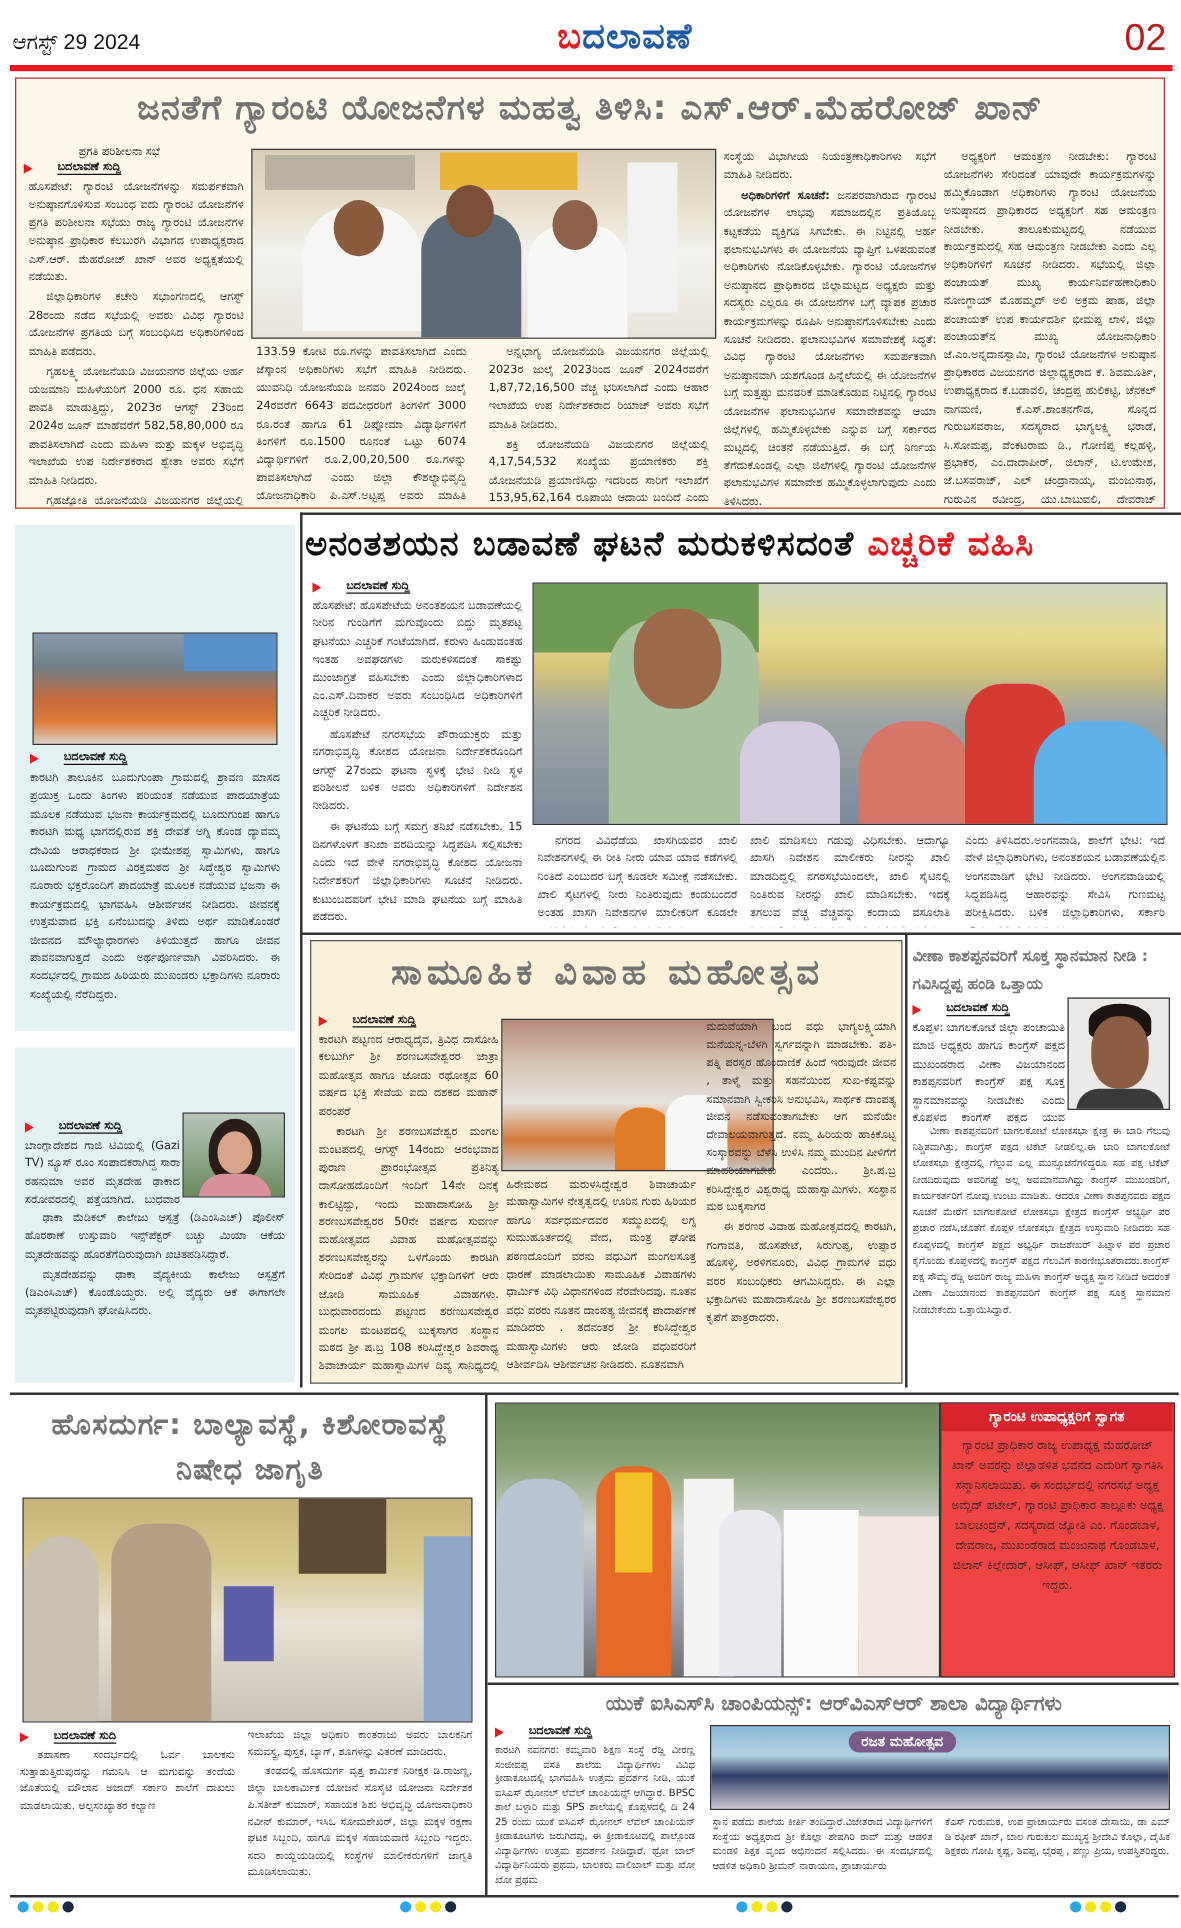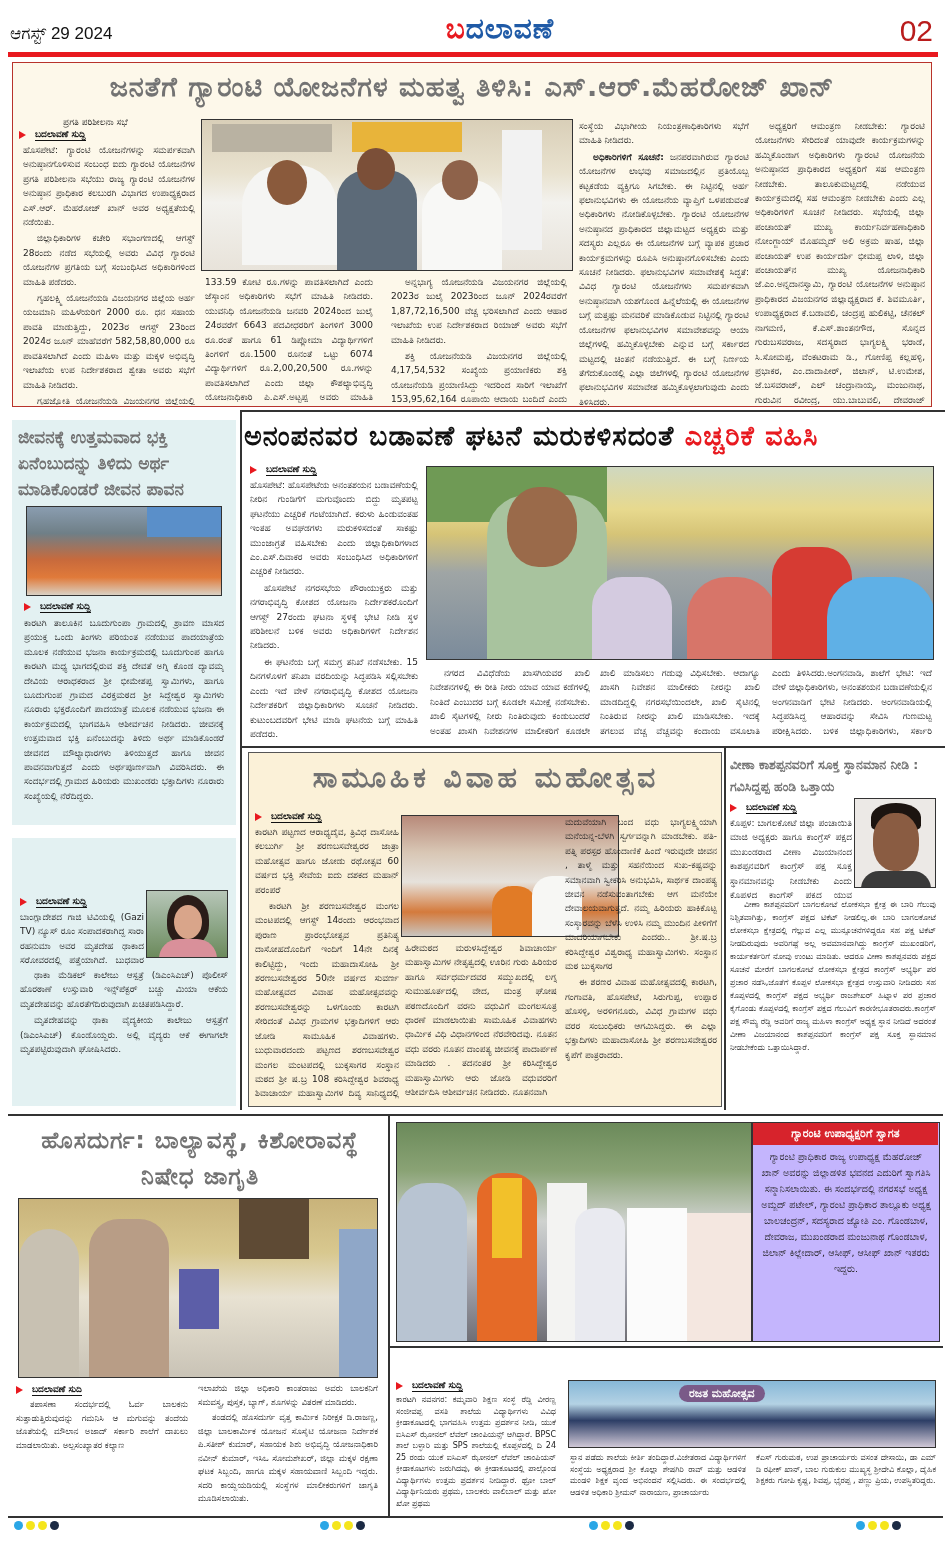--- a/index.html
+++ b/index.html
@@ -1,20 +1,20 @@
 <!DOCTYPE html>
 <html><head>
 <meta charset="utf-8">
 <style>
 *{box-sizing:border-box;margin:0;padding:0}
 body{width:945px;height:1542px;background:#fff;font-family:"DejaVu Sans",sans-serif;color:#111;position:relative;overflow:hidden}
 .abs{position:absolute}
 .txt{font-size:9px;line-height:14.4px;color:#222;text-align:justify}
 .txt p{text-indent:14px;margin-bottom:2px}
-.byline{font-size:9px;font-weight:bold;color:#111;display:flex;align-items:center;gap:9px;margin-bottom:3px}
+.byline{font-size:9px;font-weight:bold;color:#111;display:flex;align-items:center;gap:20px;margin-bottom:3px}
 .byline .tri{width:0;height:0;border-left:7px solid #e8191f;border-top:4px solid transparent;border-bottom:4px solid transparent}
 .byline span{border-bottom:1px solid #111}
 .photo{position:absolute;border:1px solid #333;overflow:hidden}
 .hl{font-weight:bold;color:#737373;font-family:"DejaVu Sans",sans-serif;letter-spacing:1px}
 .dots{display:flex;gap:3px}
 .dots i{width:9px;height:9px;border-radius:50%;display:block}
 </style>
 </head>
 <body>
 
@@ -61,36 +61,35 @@
   <div class="abs txt" style="left:566px;top:56px;width:170px;height:286px;overflow:hidden">
     <p style="text-indent:0">ಸಂಸ್ಥೆಯ ವಿಭಾಗೀಯ ನಿಯಂತ್ರಣಾಧಿಕಾರಿಗಳು ಸಭೆಗೆ ಮಾಹಿತಿ ನೀಡಿದರು.</p>
     <p><b>ಅಧಿಕಾರಿಗಳಿಗೆ ಸೂಚನೆ:</b> <span>ಜನಪರವಾಗಿರುವ ಗ್ಯಾರಂಟಿ ಯೋಜನೆಗಳ ಲಾಭವು ಸಮಾಜದಲ್ಲಿನ ಪ್ರತಿಯೊಬ್ಬ ಕಟ್ಟಕಡೆಯ ವ್ಯಕ್ತಿಗೂ ಸಿಗಬೇಕು. ಈ ನಿಟ್ಟಿನಲ್ಲಿ ಅರ್ಹ ಫಲಾನುಭವಿಗಳು ಈ ಯೋಜನೆಯ ವ್ಯಾಪ್ತಿಗೆ ಒಳಪಡುವಂತೆ ಅಧಿಕಾರಿಗಳು ನೋಡಿಕೊಳ್ಳಬೇಕು. ಗ್ಯಾರಂಟಿ ಯೋಜನೆಗಳ ಅನುಷ್ಠಾನದ ಪ್ರಾಧಿಕಾರದ ಜಿಲ್ಲಾಮಟ್ಟದ ಅಧ್ಯಕ್ಷರು ಮತ್ತು ಸದಸ್ಯರು ಎಲ್ಲರೂ ಈ ಯೋಜನೆಗಳ ಬಗ್ಗೆ ವ್ಯಾಪಕ ಪ್ರಚಾರ ಕಾರ್ಯಕ್ರಮಗಳನ್ನು ರೂಪಿಸಿ ಅನುಷ್ಠಾನಗೊಳಿಸಬೇಕು ಎಂದು ಸೂಚನೆ ನೀಡಿದರು. ಫಲಾನುಭವಿಗಳ ಸಮಾವೇಶಕ್ಕೆ ಸಿದ್ಧತೆ: ವಿವಿಧ ಗ್ಯಾರಂಟಿ ಯೋಜನೆಗಳು ಸಮರ್ಪಕವಾಗಿ ಅನುಷ್ಠಾನವಾಗಿ ಯಶಗೊಂಡ ಹಿನ್ನೆಲೆಯಲ್ಲಿ ಈ ಯೋಜನೆಗಳ ಬಗ್ಗೆ ಮತ್ತಷ್ಟು ಮನವರಿಕೆ ಮಾಡಿಕೊಡುವ ನಿಟ್ಟಿನಲ್ಲಿ ಗ್ಯಾರಂಟಿ ಯೋಜನೆಗಳ ಫಲಾನುಭವಿಗಳ ಸಮಾವೇಶವನ್ನು ಆಯಾ ಜಿಲ್ಲೆಗಳಲ್ಲಿ ಹಮ್ಮಿಕೊಳ್ಳಬೇಕು ಎನ್ನುವ ಬಗ್ಗೆ ಸರ್ಕಾರದ ಮಟ್ಟದಲ್ಲಿ ಚಿಂತನೆ ನಡೆಯುತ್ತಿದೆ. ಈ ಬಗ್ಗೆ ನಿರ್ಣಯ ತೆಗೆದುಕೊಂಡಲ್ಲಿ ಎಲ್ಲಾ ಜಿಲೆಗಳಲ್ಲಿ ಗ್ಯಾರಂಟಿ ಯೋಜನೆಗಳ ಫಲಾನುಭವಿಗಳ ಸಮಾವೇಶ ಹಮ್ಮಿಕೊಳ್ಳಲಾಗುವುದು ಎಂದು ತಿಳಿಸಿದರು.</span></p>
   </div>
   <div class="abs txt" style="left:742px;top:56px;width:170px;height:286px;overflow:hidden">
     <p>ಅಧ್ಯಕ್ಷರಿಗೆ ಆಮಂತ್ರಣ ನೀಡಬೇಕು: ಗ್ಯಾರಂಟಿ ಯೋಜನೆಗಳು ಸೇರಿದಂತೆ ಯಾವುದೇ ಕಾರ್ಯಕ್ರಮಗಳನ್ನು ಹಮ್ಮಿಕೊಂಡಾಗ ಅಧಿಕಾರಿಗಳು ಗ್ಯಾರಂಟಿ ಯೋಜನೆಯ ಅನುಷ್ಠಾನದ ಪ್ರಾಧಿಕಾರದ ಅಧ್ಯಕ್ಷರಿಗೆ ಸಹ ಆಮಂತ್ರಣ ನೀಡಬೇಕು. ತಾಲೂಕುಮಟ್ಟದಲ್ಲಿ ನಡೆಯುವ ಕಾರ್ಯಕ್ರಮದಲ್ಲಿ ಸಹ ಆಮಂತ್ರಣ ನೀಡಬೇಕು ಎಂದು ಎಲ್ಲ ಅಧಿಕಾರಿಗಳಿಗೆ ಸೂಚನೆ ನೀಡಿದರು. ಸಭೆಯಲ್ಲಿ ಜಿಲ್ಲಾ ಪಂಚಾಯತ್ ಮುಖ್ಯ ಕಾರ್ಯನಿರ್ವಹಣಾಧಿಕಾರಿ ನೋಂಗ್ಜಾಯ್ ಮೊಹಮ್ಮದ್ ಅಲಿ ಅಕ್ರಮ ಷಾಹ, ಜಿಲ್ಲಾ ಪಂಚಾಯತ್ ಉಪ ಕಾರ್ಯದರ್ಶಿ ಭೀಮಪ್ಪ ಲಾಳಿ, ಜಿಲ್ಲಾ ಪಂಚಾಯತ್‌ನ ಮುಖ್ಯ ಯೋಜನಾಧಿಕಾರಿ ಜೆ.ಎಂ.ಅನ್ನದಾನಸ್ವಾಮಿ, ಗ್ಯಾರಂಟಿ ಯೋಜನೆಗಳ ಅನುಷ್ಠಾನ ಪ್ರಾಧಿಕಾರದ ವಿಜಯನಗರ ಜಿಲ್ಲಾಧ್ಯಕ್ಷರಾದ ಕೆ. ಶಿವಮೂರ್ತಿ, ಉಪಾಧ್ಯಕ್ಷರಾದ ಕೆ.ಬಡಾವಲಿ, ಚಂದ್ರಪ್ಪ ಹುಲಿಕಟ್ಟಿ, ಚೆನಕಲ್ ನಾಗಮಣಿ, ಕೆ.ಎಸ್.ಶಾಂತನಗೌಡ, ಸೊನ್ನದ ಗುರುಬಸವರಾಜ, ಸದಸ್ಯರಾದ ಭಾಗ್ಯಲಕ್ಷ್ಮಿ ಭರಾಡೆ, ಸಿ.ಸೋಮಪ್ಪ, ವೆಂಕಟರಾಮ ಡಿ., ಗೋಣಿಪ್ಪ ಕಲ್ಲಹಳ್ಳಿ, ಪ್ರಭಾಕರ, ಎಂ.ದಾದಾಪೀರ್, ಜಿಲಾನ್, ಟಿ.ಉಮೇಶ, ಜೆ.ಬಸವರಾಜ್, ಎಲ್ ಚಂದ್ರಾನಾಯ್ಕ, ಮಂಜುನಾಥ, ಗುರುವಿನ ರವೀಂದ್ರ, ಯು.ಬಾಬುವಲಿ, ದೇವರಾಜ್ ಪಿ.ಎಚ್., ಪರಶುರಾಮ್ ಸೇರಿದಂತೆ ಇತರರು ಇದ್ದರು.</p>
   </div>
 </div>
 
 <div class="abs" style="left:12px;top:420px;width:224px;height:405px;background:#e3f1f2">
-  <div class="hl abs" style="left:6px;top:4px;width:212px;font-size:17px;line-height:26px;letter-spacing:0">ಜೀವನಕ್ಕೆ ಉತ್ತಮವಾದ ಭಕ್ತಿ ಏನೆಂಬುದನ್ನು ತಿಳಿದು ಅರ್ಥ ಮಾಡಿಕೊಂಡರೆ ಜೀವನ ಪಾವನ</div>
   <div class="photo" style="left:14px;top:86px;width:196px;height:90px;background:linear-gradient(180deg,#8a9db0 0%,#6f7f87 30%,#c86a3c 60%,#e07a3a 80%,#d9d1c4 100%)">
     <div class="abs" style="left:120px;top:0;width:76px;height:30px;background:#5a8fc9"></div>
   </div>
   <div class="abs byline" style="left:12px;top:181px">
       <i class="tri"></i>
       <span>ಬದಲಾವಣೆ ಸುದ್ದಿ</span>
     </div>
   <div class="abs txt" style="left:12px;top:196px;width:200px;height:205px;overflow:hidden">
     <p style="text-indent:0">ಕಾರಟಗಿ ತಾಲೂಕಿನ ಬೂದುಗುಂಪಾ ಗ್ರಾಮದಲ್ಲಿ ಶ್ರಾವಣ ಮಾಸದ ಪ್ರಯುಕ್ತ ಒಂದು ತಿಂಗಳು ಪರಿಯಂತ ನಡೆಯುವ ಪಾದಯಾತ್ರೆಯ ಮೂಲಕ ನಡೆಯುವ ಭಜನಾ ಕಾರ್ಯಕ್ರಮದಲ್ಲಿ ಬೂದುಗುಂಪ ಹಾಗೂ ಕಾರಟಗಿ ಮಧ್ಯ ಭಾಗದಲ್ಲಿರುವ ಶಕ್ತಿ ದೇವತೆ ಅಗ್ನಿ ಕೊಂಡ ದ್ಯಾವಮ್ಮ ದೇವಿಯ ಆರಾಧಕರಾದ ಶ್ರೀ ಭೀಮೇಶಪ್ಪ ಸ್ವಾಮಿಗಳು, ಹಾಗೂ ಬೂದುಗುಂಪ ಗ್ರಾಮದ ವಿರಕ್ತಮಠದ ಶ್ರೀ ಸಿದ್ದೇಶ್ವರ ಸ್ವಾಮಿಗಳು ನೂರಾರು ಭಕ್ತರೊಂದಿಗೆ ಪಾದಯಾತ್ರೆ ಮೂಲಕ ನಡೆಯುವ ಭಜನಾ ಈ ಕಾರ್ಯಕ್ರಮದಲ್ಲಿ ಭಾಗವಹಿಸಿ ಆಶೀರ್ವಚನ ನೀಡಿದರು. ಜೀವನಕ್ಕೆ ಉತ್ತಮವಾದ ಭಕ್ತಿ ಏನೆಂಬುದನ್ನು ತಿಳಿದು ಅರ್ಥ ಮಾಡಿಕೊಂಡರೆ ಜೀವನದ ಮೌಲ್ಯಾಧಾರಗಳು ತಿಳಿಯುತ್ತದೆ ಹಾಗೂ ಜೀವನ ಪಾವನವಾಗುತ್ತದೆ ಎಂದು ಅರ್ಥಪೂರ್ಣವಾಗಿ ವಿವರಿಸಿದರು. ಈ ಸಂದರ್ಭದಲ್ಲಿ ಗ್ರಾಮದ ಹಿರಿಯರು ಮುಖಂಡರು ಭಕ್ತಾದಿಗಳು ನೂರಾರು ಸಂಖ್ಯೆಯಲ್ಲಿ ನೆರೆದಿದ್ದರು.</p>
   </div>
 </div>
 
 <div class="abs" style="left:244px;top:414px;width:695px;height:330px">
   <div class="abs" style="left:0;top:4px;width:695px;font-size:27px;line-height:36px;font-weight:bold;letter-spacing:1px;white-space:nowrap">
-    <span style="color:#111">ಅನಂಪನವರ ಬಡಾವಣೆ ಘಟನೆ ಮರುಕಳಿಸದಂತೆ</span>
+    <span style="color:#111">ಅನಂತಶಯನ ಬಡಾವಣೆ ಘಟನೆ ಮರುಕಳಿಸದಂತೆ</span>
     <span style="color:#e8191f">ಎಚ್ಚರಿಕೆ ವಹಿಸಿ</span>
   </div>
   <div class="abs byline" style="left:6px;top:50px">
       <i class="tri"></i>
       <span>ಬದಲಾವಣೆ ಸುದ್ದಿ</span>
     </div>
   <div class="abs txt" style="left:6px;top:64px;width:168px;height:264px;overflow:hidden">
     <p style="text-indent:0">ಹೊಸಪೇಟೆ: ಹೊಸಪೇಟೆಯ ಅನಂತಶಯನ ಬಡಾವಣೆಯಲ್ಲಿ ನೀರಿನ ಗುಂಡಿಗೆಗೆ ಮಗುವೊಂದು ಬಿದ್ದು ಮೃತಪಟ್ಟ ಘಟನೆಯು ಎಚ್ಚರಿಕೆ ಗಂಟೆಯಾಗಿದೆ. ಕರುಳು ಹಿಂಡುವಂತಹ ಇಂತಹ ಅವಘಡಗಳು ಮರುಕಳಿಸದಂತೆ ಸಾಕಷ್ಟು ಮುಂಜಾಗ್ರತೆ ವಹಿಸಬೇಕು ಎಂದು ಜಿಲ್ಲಾಧಿಕಾರಿಗಳಾದ ಎಂ.ಎಸ್.ದಿವಾಕರ ಅವರು ಸಂಬಂಧಿಸಿದ ಅಧಿಕಾರಿಗಳಿಗೆ ಎಚ್ಚರಿಕೆ ನೀಡಿದರು.</p>
     <p>ಹೊಸಪೇಟೆ ನಗರಸಭೆಯ ಪೌರಾಯುಕ್ತರು ಮತ್ತು ನಗರಾಭಿವೃದ್ಧಿ ಕೋಶದ ಯೋಜನಾ ನಿರ್ದೇಶಕರೊಂದಿಗೆ ಆಗಸ್ಟ್ 27ರಂದು ಘಟನಾ ಸ್ಥಳಕ್ಕೆ ಭೇಟಿ ನೀಡಿ ಸ್ಥಳ ಪರಿಶೀಲನೆ ಬಳಿಕ ಅವರು ಅಧಿಕಾರಿಗಳಿಗೆ ನಿರ್ದೇಶನ ನೀಡಿದರು.</p>
     <p>ಈ ಘಟನೆಯ ಬಗ್ಗೆ ಸಮಗ್ರ ತನಿಖೆ ನಡೆಸಬೇಕು. 15 ದಿನಗಳೊಳಗೆ ತನಿಖಾ ವರದಿಯನ್ನು ಸಿದ್ಧಪಡಿಸಿ ಸಲ್ಲಿಸಬೇಕು ಎಂದು ಇದೆ ವೇಳೆ ನಗರಾಭಿವೃದ್ಧಿ ಕೋಶದ ಯೋಜನಾ ನಿರ್ದೇಶಕರಿಗೆ ಜಿಲ್ಲಾಧಿಕಾರಿಗಳು ಸೂಚನೆ ನೀಡಿದರು. ಕುಟುಂಬದವರಿಗೆ ಭೇಟಿ ಮಾಡಿ ಘಟನೆಯ ಬಗ್ಗೆ ಮಾಹಿತಿ ಪಡೆದರು.</p>
@@ -206,27 +205,28 @@
 
 <div class="photo" style="left:396px;top:1122px;width:356px;height:220px;background:linear-gradient(180deg,#6b8a5a 0%,#8aa375 22%,#cfd2cf 45%,#a7a9b3 70%,#6f6e74 100%)">
   <div class="abs" style="left:0;top:60px;width:70px;height:160px;background:#b8c4d2;border-radius:30px 30px 0 0"></div>
   <div class="abs" style="left:80px;top:50px;width:60px;height:170px;background:#e56a27;border-radius:25px 25px 0 0"></div>
   <div class="abs" style="left:95px;top:55px;width:30px;height:80px;background:#f2c12a"></div>
   <div class="abs" style="left:150px;top:60px;width:40px;height:160px;background:#f3f3f2"></div>
   <div class="abs" style="left:178px;top:85px;width:50px;height:135px;background:#e9eaf0;border-radius:20px 20px 0 0"></div>
   <div class="abs" style="left:230px;top:85px;width:60px;height:135px;background:#fbfbfb"></div>
   <div class="abs" style="left:290px;top:90px;width:66px;height:130px;background:#f4e7e0"></div>
 </div>
-<div class="abs" style="left:752px;top:1122px;width:188px;height:220px;border:1.5px solid #333;background:#c4b5fd">
+<div class="abs" style="left:752px;top:1122px;width:188px;height:220px;border:1.5px solid #333;background:#ef4444">
   <div class="abs" style="left:0;top:0;width:185px;height:22px;background:#d7232c;color:#fff;font-weight:bold;font-size:11px;line-height:22px;text-align:center">ಗ್ಯಾರಂಟಿ ಉಪಾಧ್ಯಕ್ಷರಿಗೆ ಸ್ವಾಗತ</div>
   <div class="abs txt" style="left:6px;top:26px;width:174px;height:190px;overflow:hidden;text-align:center;font-size:9.5px;line-height:16px">ಗ್ಯಾರಂಟಿ ಪ್ರಾಧಿಕಾರ ರಾಜ್ಯ ಉಪಾಧ್ಯಕ್ಷ ಮೆಹರೋಜ್ ಖಾನ್ ಅವರನ್ನು ಜಿಲ್ಲಾಡಳಿತ ಭವನದ ಎದುರಿಗೆ ಸ್ವಾಗತಿಸಿ ಸನ್ಮಾನಿಸಲಾಯಿತು. ಈ ಸಂದರ್ಭದಲ್ಲಿ ನಗರಸಭೆ ಅಧ್ಯಕ್ಷ ಅಮ್ಜದ್ ಪಟೇಲ್, ಗ್ಯಾರಂಟಿ ಪ್ರಾಧಿಕಾರ ತಾಲ್ಲೂಕು ಅಧ್ಯಕ್ಷ ಬಾಲಚಂದ್ರನ್, ಸದಸ್ಯರಾದ ಜ್ಯೋತಿ ಎಂ. ಗೊಂಡಬಾಳ, ದೇವರಾಜ, ಮುಖಂಡರಾದ ಮಂಜುನಾಥ ಗೊಂಡಬಾಳ, ಜಿಲಾನ್ ಕಿಲ್ಲೇದಾರ್, ಆಸೀಫ್, ಆಸೀಫ್ ಖಾನ್ ಇತರರು ಇದ್ದರು.</div>
 </div>
 <div class="abs" style="left:390px;top:1346px;width:553px;height:1.5px;background:#333"></div>
 
 <div class="abs" style="left:392px;top:1348px;width:550px;height:172px">
+  <div class="hl abs" style="left:0;top:0;width:550px;text-align:center;font-size:16px;line-height:30px;letter-spacing:0">ಯುಕೆ ಐಸಿಎಸ್‌ಸಿ ಚಾಂಪಿಯನ್ಸ್: ಆರ್‌ವಿಎಸ್‌ಆರ್ ಶಾಲಾ ವಿದ್ಯಾರ್ಥಿಗಳು</div>
   <div class="abs byline" style="left:4px;top:32px">
       <i class="tri"></i>
       <span>ಬದಲಾವಣೆ ಸುದ್ದಿ</span>
     </div>
   <div class="abs txt" style="left:4px;top:46px;width:160px;height:124px;overflow:hidden;font-size:8px;line-height:11.5px">
     <p style="text-indent:0">ಕಾರಟಗಿ ನವನಗರ: ಕಮ್ಮವಾರಿ ಶಿಕ್ಷಣ ಸಂಸ್ಥೆ ರೆಡ್ಡಿ ವೀರಣ್ಣ ಸಂಜೀವಪ್ಪ ವಸತಿ ಶಾಲೆಯ ವಿದ್ಯಾರ್ಥಿಗಳು ವಿವಿಧ ಕ್ರೀಡಾಕೂಟದಲ್ಲಿ ಭಾಗವಹಿಸಿ ಉತ್ತಮ ಪ್ರದರ್ಶನ ನೀಡಿ, ಯುಕೆ ಐಸಿಎಸ್ ಝೋನಲ್ ಲೆವೆಲ್ ಚಾಂಪಿಯನ್ಸ್ ಆಗಿದ್ದಾರೆ. BPSC ಶಾಲೆ ಬಳ್ಳಾರಿ ಮತ್ತು SPS ಶಾಲೆಯಲ್ಲಿ ಕೊಪ್ಪಳದಲ್ಲಿ ದಿ 24 25 ರಂದು ಯುಕೆ ಐಸಿಎಸ್ ಝೋನಲ್ ಲೆವೆಲ್ ಚಾಂಪಿಯನ್ ಕ್ರೀಡಾಕೂಟಗಳು ಜರುಗಿದವು, ಈ ಕ್ರೀಡಾಕೂಟದಲ್ಲಿ ಪಾಲ್ಗೊಂಡ ವಿದ್ಯಾರ್ಥಿಗಳು ಉತ್ತಮ ಪ್ರದರ್ಶನ ನೀಡಿದ್ದಾರೆ. ಥ್ರೋ ಬಾಲ್ ವಿದ್ಯಾರ್ಥಿನಿಯರು ಪ್ರಥಮ, ಬಾಲಕರು ವಾಲಿಬಾಲ್ ಮತ್ತು ಖೋ ಖೋ ಪ್ರಥಮ</p>
   </div>
   <div class="photo" style="left:176px;top:32px;width:368px;height:68px;background:linear-gradient(180deg,#87b8d8 0%,#b4d2e4 35%,#2d3e66 60%,#cfc7d6 100%)">
     <div class="abs" style="left:110px;top:4px;padding:2px 10px;border-radius:10px;background:#7a5a88;color:#fff;font-size:11px;font-weight:bold">ರಜತ ಮಹೋತ್ಸವ</div>
   </div>

